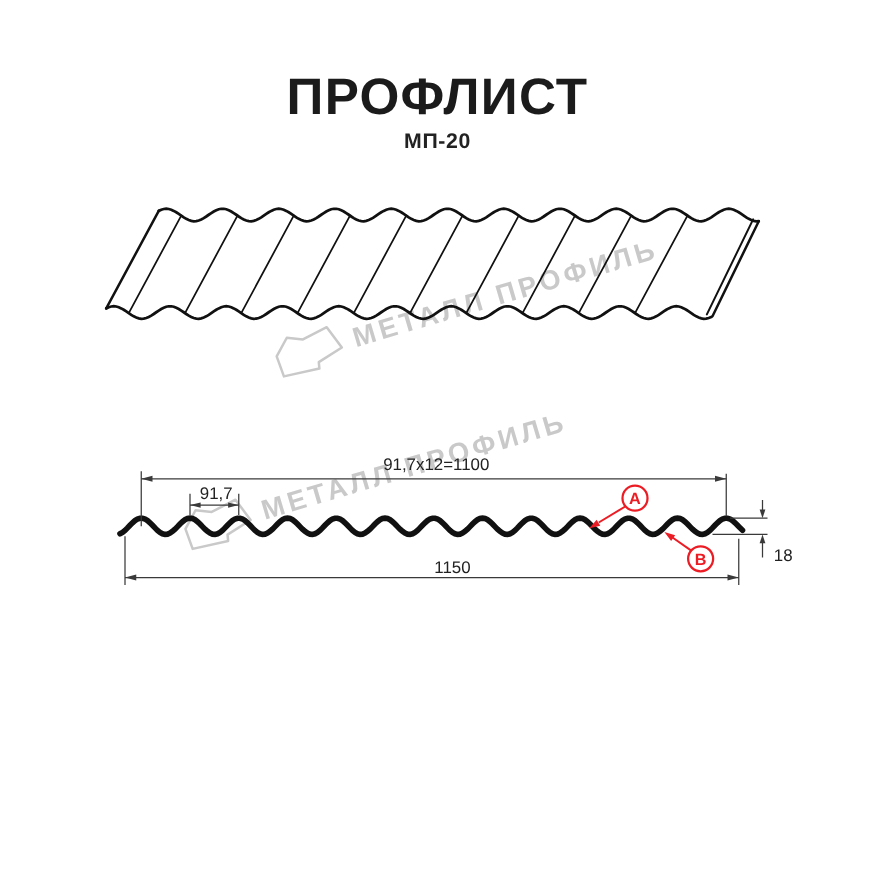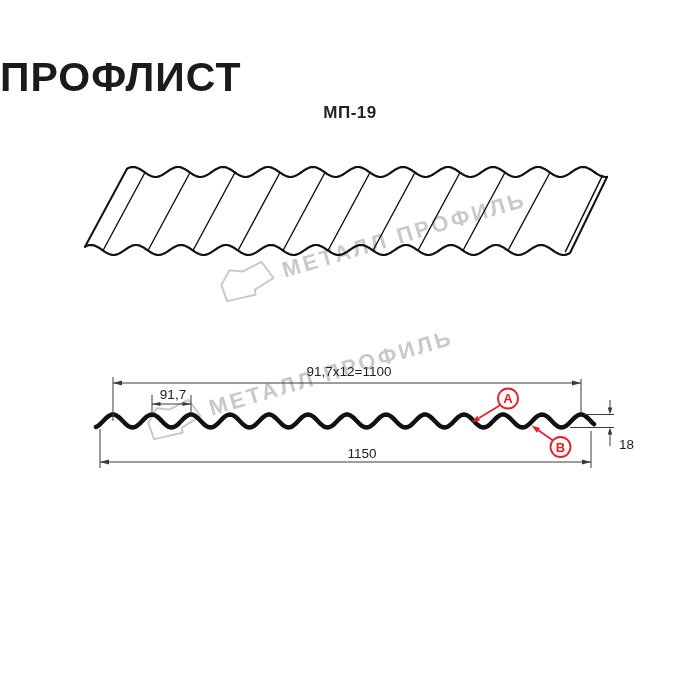--- a/index.html
+++ b/index.html
@@ -1,21 +1,21 @@
 <!DOCTYPE html>
 <html><head>
 <meta charset="utf-8">
 <style>
   html,body{margin:0;padding:0;background:#fff;}
   .page{
     position:relative;width:700px;height:700px;background:#ffffff;overflow:hidden;
     font-family:"Liberation Sans", sans-serif;
   }
   .title{
-    position:absolute;top:54px;left:0;right:0;
+    position:absolute;top:54px;left:0;right:0;text-align:center;
     font-size:41px;font-weight:800;letter-spacing:1px;color:#1b1b1b;
   }
   .subtitle{
     position:absolute;top:103px;left:0;right:0;text-align:center;
     font-size:17px;font-weight:700;letter-spacing:0.5px;color:#222;
   }
   .footer{
     position:absolute;top:612px;left:0;right:0;text-align:center;
     font-size:17px;font-weight:700;letter-spacing:0.4px;color:#3a3a3a;
   }
@@ -23,21 +23,21 @@
   .dim-text{font-family:"Liberation Sans",sans-serif;font-size:13.5px;fill:#222;}
   .red-letter{font-family:"Liberation Sans",sans-serif;font-size:13px;font-weight:700;fill:#ec1c24;}
   .wm-text{font-family:"Liberation Sans",sans-serif;font-size:22px;font-weight:700;fill:#c9c9c9;letter-spacing:3px;}
 </style>
 </head>
 <body>
 
 <div class="page">
 
   <div class="title">ПРОФЛИСТ</div>
-  <div class="subtitle">МП-19</div>
+  <div class="subtitle">МП-20</div>
 
   <svg class="drawing" width="700" height="700" viewBox="0 0 700 700">
 
     <g transform="translate(225,308) rotate(-16.5)" stroke="none">
       <polygon points="3,-23 15,-35 27,-30 48,-34 55,-15 34,-9 33,-4 4,-6" fill="none" stroke="#c9c9c9" stroke-width="2" stroke-linejoin="round"></polygon>
       <text class="wm-text" x="66" y="-12">МЕТАЛЛ ПРОФИЛЬ</text>
     </g>
 
     <g transform="translate(152,446) rotate(-16.5)" stroke="none">
       <polygon points="3,-23 15,-35 27,-30 48,-34 55,-15 34,-9 33,-4 4,-6" fill="none" stroke="#c9c9c9" stroke-width="2" stroke-linejoin="round"></polygon>

